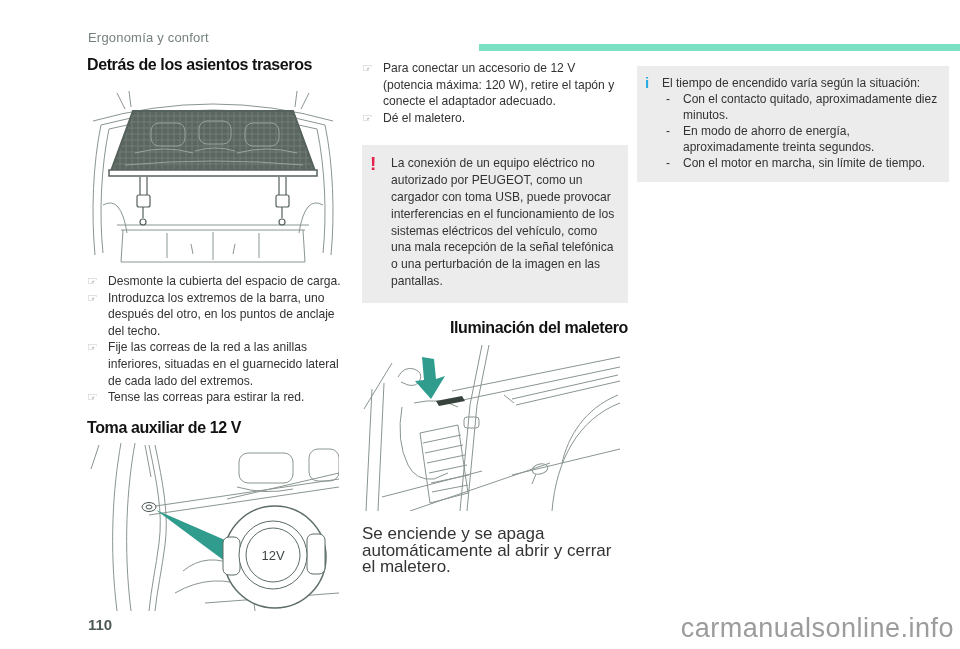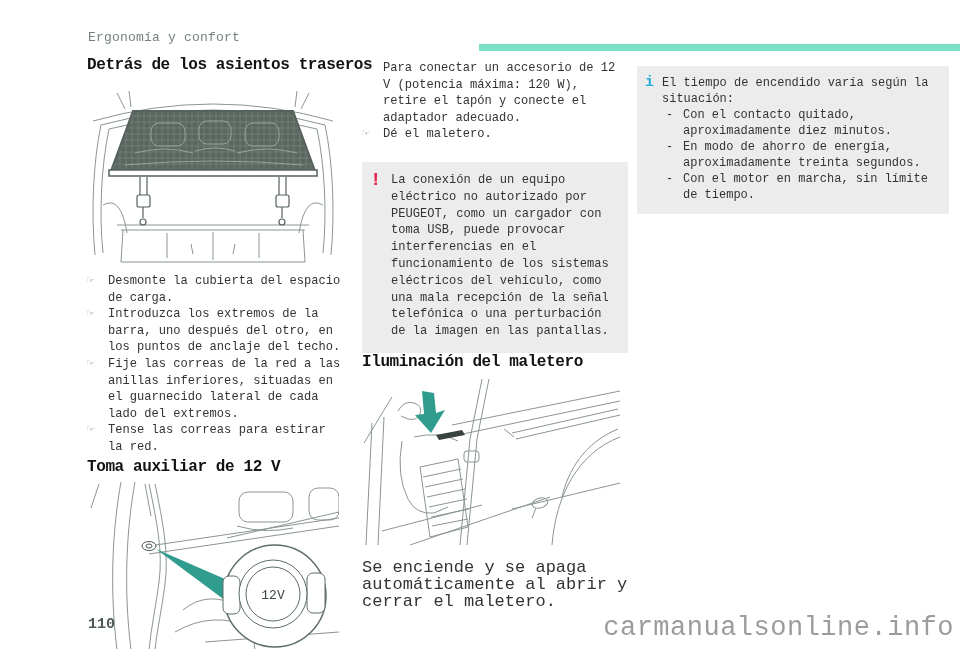--- a/index.html
+++ b/index.html
@@ -1,18 +1,18 @@
 <!DOCTYPE html>
 <html><head>
 <meta charset="utf-8">
 <style>
   * { margin:0; padding:0; box-sizing:border-box; }
   body { width:960px; height:649px; background:#ffffff;
          font-family:"Liberation Sans", "DejaVu Sans", sans-serif; color:#2f2f2f; }
-  .page { position:relative; width:960px; height:649px; overflow:hidden; background:#fff;font-family:Liberation Mono, monospace; }
+  .page { position:relative; width:960px; height:649px; overflow:hidden; background:#fff; }
 
   .hdr-label { position:absolute; left:88px; top:30px; font-size:13px; color:#75827c; letter-spacing:.2px; }
   .teal-bar  { position:absolute; left:479px; top:44px; width:481px; height:7px; background:#7ce0c4; }
 
   h2.sect { font-size:16px; font-weight:bold; color:#121212; letter-spacing:-0.4px; white-space:nowrap; }
 
   .col { position:absolute; }
   #col-left   { left:87px;  top:56px; width:258px; }
   #col-mid    { left:362px; top:60px; width:266px; }
 
@@ -34,23 +34,23 @@
   .dashitem { display:flex; }
   .dashitem .dash { flex:0 0 21px; padding-left:4px; }
   .dashitem .t { flex:1; }
 
   .para { font-size:17px; line-height:16.8px; color:#333; margin-top:15px; }
 
   .pagenum   { position:absolute; left:88px; top:616px; font-size:15px; font-weight:bold; color:#4e5a54; }
   .watermark { position:absolute; right:6px; top:613px; font-size:27px; color:#9c9c9c; letter-spacing:.5px; }
 
   .mt-fig1 { margin-top:9px; }
-  .mt-h2b  { margin-top:2px; }
+  .mt-h2b  { margin-top:13px; }
   .mt-fig2 { margin-top:6px; }
-  .mt-h2c  { margin-top:0; }
+  .mt-h2c  { margin-top:16px;text-align:right; }
   .mt-fig3 { margin-top:8px; }
 </style>
 </head>
 <body>
 
 <div class="page">
 
   <div class="hdr-label">Ergonomía y confort</div>
   <div class="teal-bar"></div>
 

